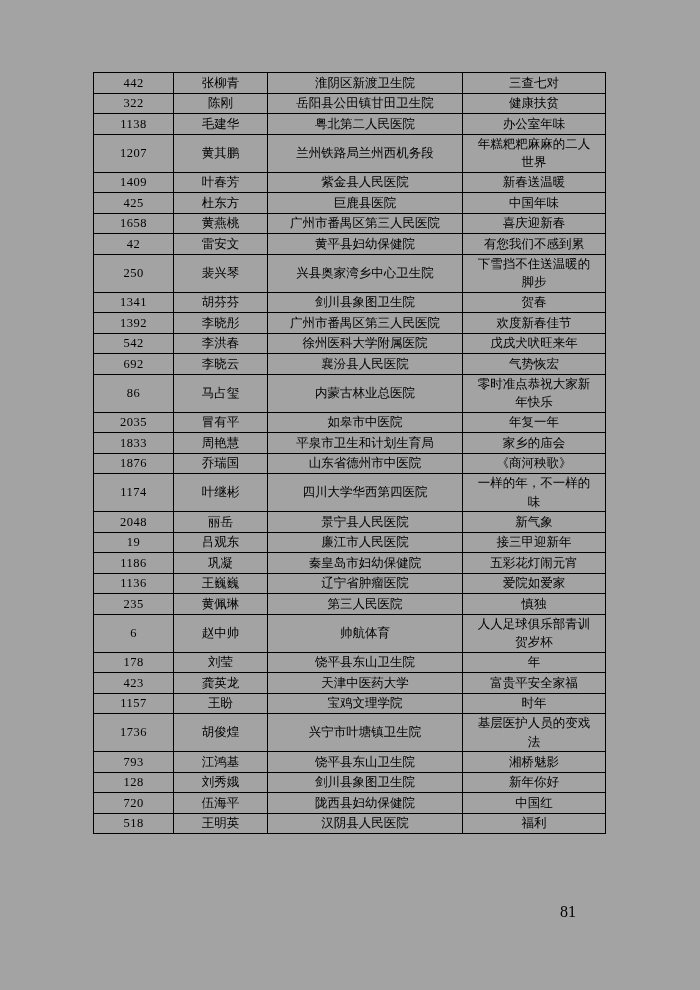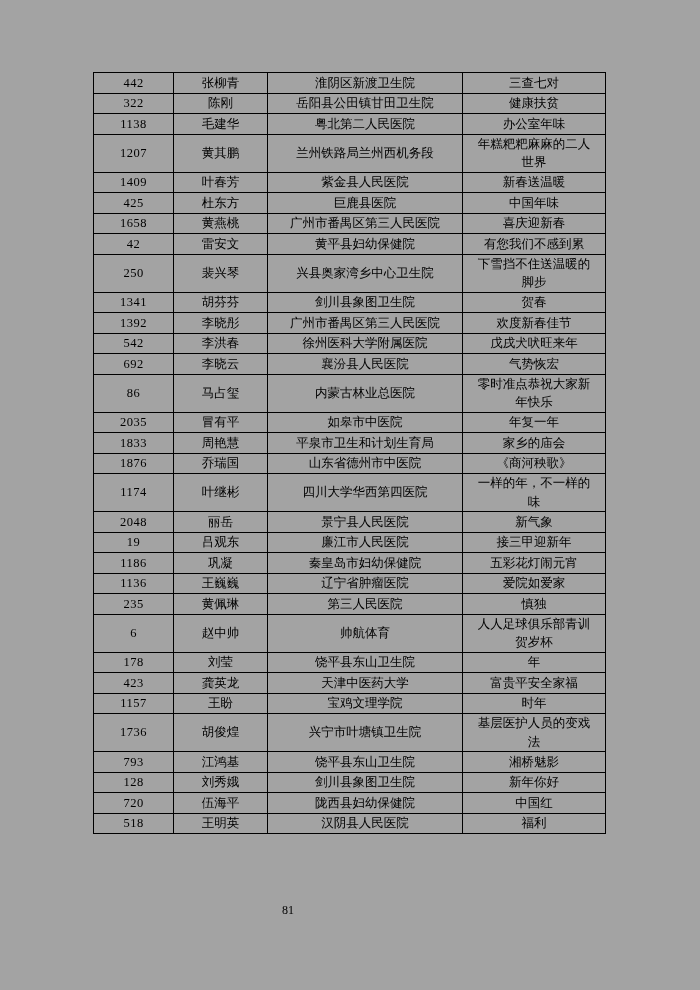--- a/index.html
+++ b/index.html
@@ -45,22 +45,22 @@
     letter-spacing: 0.5px;
   }
   td.col-title {
     white-space: pre-line;
   }
   .page-number {
     position: absolute;
     left: 0;
     top: 903px;
     width: 576px;
-    text-align: center;
-    font-size: 12px;
+    text-align: right;
+    font-size: 16px;
     font-family: "Liberation Serif", "DejaVu Serif", serif;
   }
 </style>
 </head>
 <body>
 
 <div class="page">
 
   <table class="entry-table">
     <colgroup>

